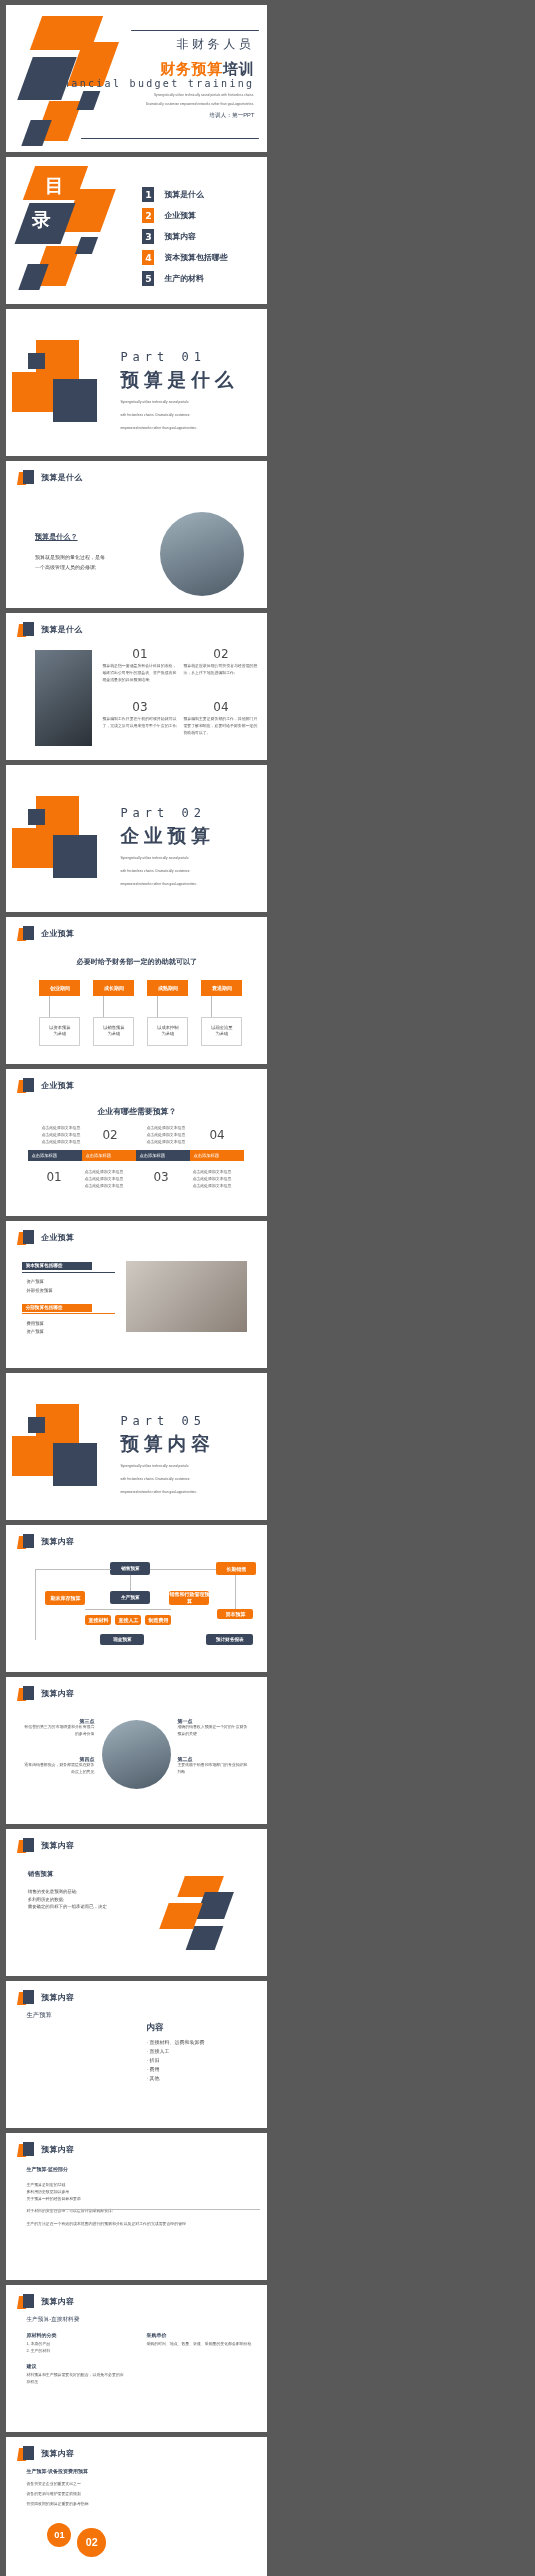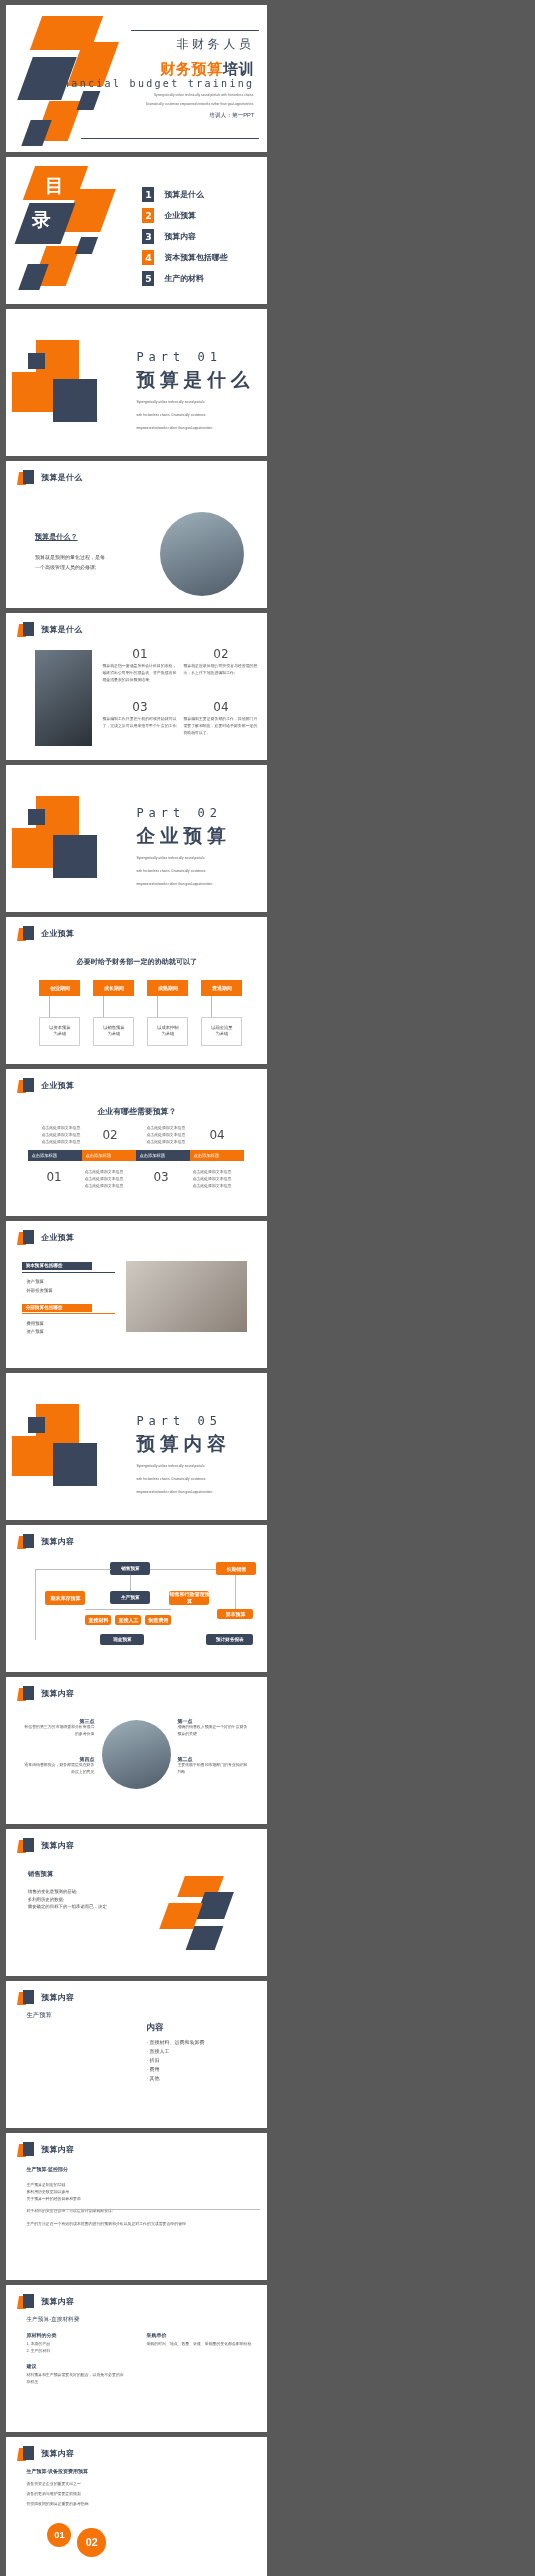--- a/index.html
+++ b/index.html
@@ -48,21 +48,21 @@
     width:12px; height:15px; display:flex; align-items:center; justify-content:center;
     color:#fff; font-size:9.3px; font-weight:bold; font-family:"DejaVu Sans",sans-serif;
   }
   .toc-num.d { background:#39465B; }
   .toc-num.o { background:#F5740A; }
   .toc-lbl { margin-left:10px; font-size:7.9px; font-weight:bold; color:#39465B; }
 
   
   .div-marks { position:absolute; left:0px; top:28.6px; width:104px; height:100px; }
   .dm { position:absolute; }
-  .div-txt { position:absolute; left:130px; top:41px; }
+  .div-txt { position:absolute; left:114px; top:41px; }
   .div-part { font-size:12px; color:#39465B; letter-spacing:5px; font-family:"DejaVu Sans Mono",monospace; }
   .div-title { font-size:18.6px; font-weight:bold; color:#39465B; letter-spacing:5px; margin-top:2.9px; white-space:nowrap;}
   .div-en { font-size:3.1px; color:#555; line-height:2.1; margin-top:6.4px; letter-spacing:0.1px;}
 
   
   .ctr-title { position:absolute; width:100%; text-align:center; font-size:7.1px; font-weight:bold; color:#39465B; }
   .chip { background:#F5740A; color:#fff; font-size:5px; font-weight:bold; display:flex; align-items:center; justify-content:center; }
   .darkchip { background:#39465B; color:#fff; font-size:4.3px; display:flex; align-items:center; }
   .wbox { border:0.7px solid #cfcfcf; font-size:4.3px; color:#444; text-align:center; display:flex; align-items:center; justify-content:center; line-height:1.5;}
   .vline { position:absolute; width:0.7px; background:#bdbdbd; }

